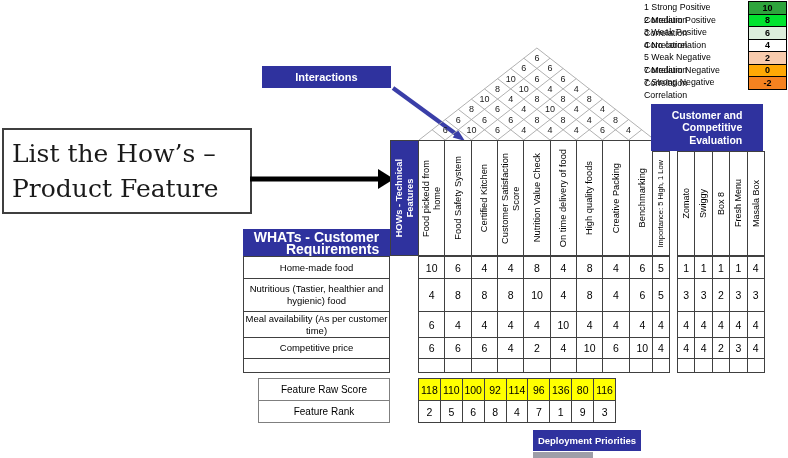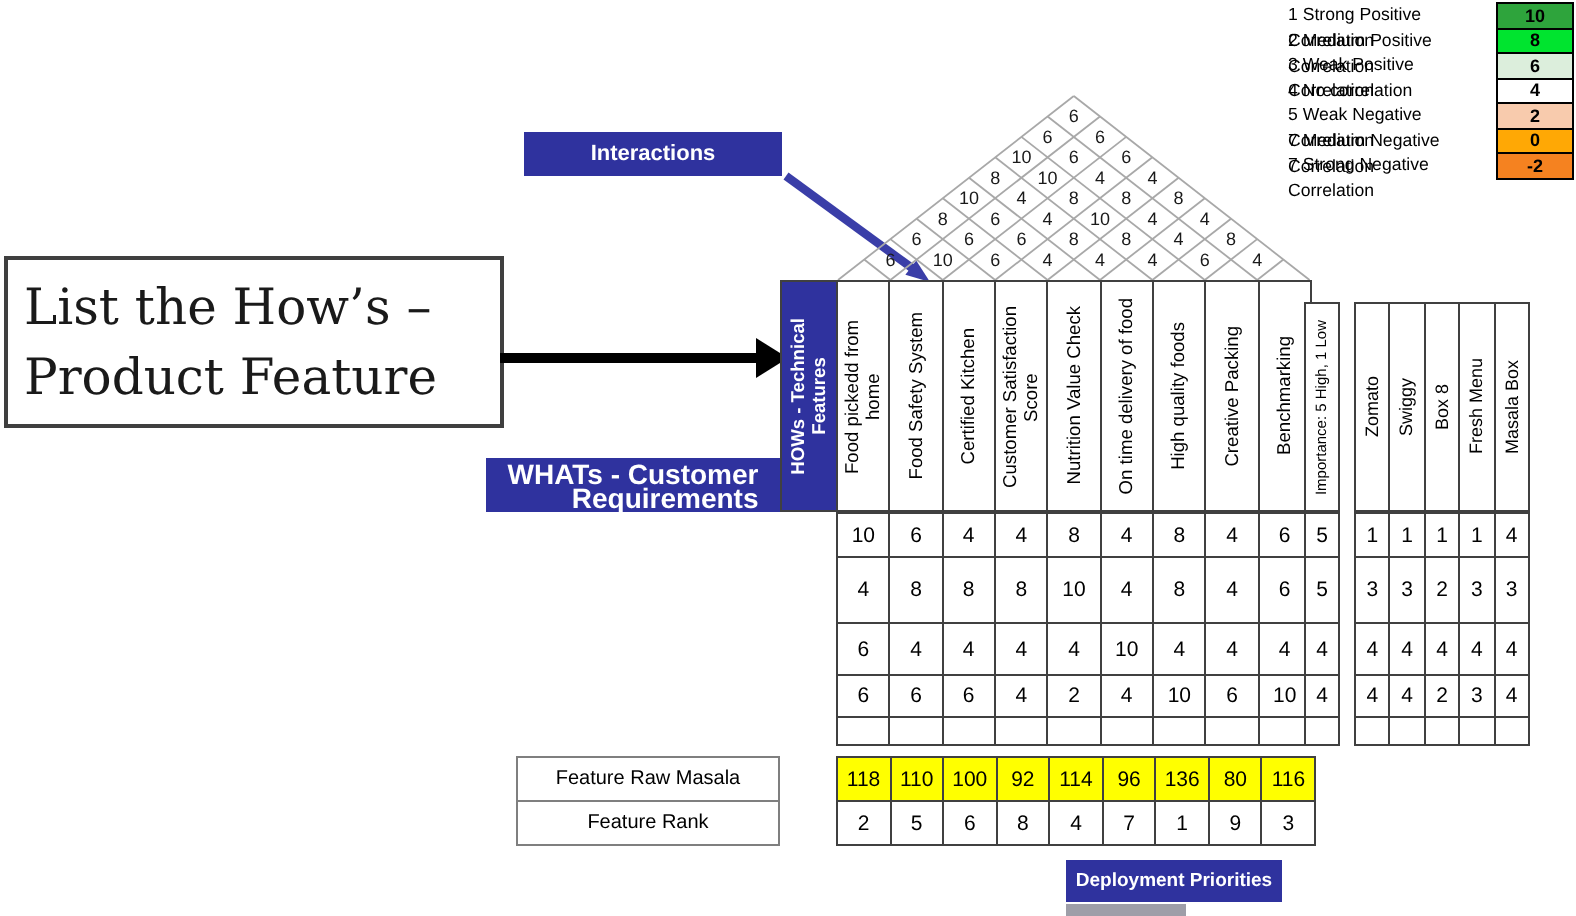--- a/index.html
+++ b/index.html
@@ -203,20 +203,23 @@
         <span class="vtext">High quality foods</span>
       </div>
       <div class="cell tech-cell">
         <span class="vtext">Creative Packing</span>
       </div>
       <div class="cell tech-cell">
         <span class="vtext">Benchmarking</span>
       </div>
     </div>
 
+  <div class="blue-box eval-header">Customer and
+Competitive
+Evaluation</div>
 
   <div class="grid" style="left:652px; top:151px; width:18px; height:105px;">
       <div class="cell imp-cell">
         <span class="vtext">Importance: 5 High, 1 Low</span>
       </div>
     </div>
 
   <div class="grid" style="left: 677px; top: 151px; width: 88px; height: 105px; grid-template-columns: repeat(5, 1fr);">
       <div class="cell comp-cell">
         <span class="vtext">Zomato</span>
@@ -231,20 +234,27 @@
         <span class="vtext">Fresh Menu</span>
       </div>
       <div class="cell comp-cell">
         <span class="vtext">Masala Box</span>
       </div>
     </div>
 
   <div class="blue-box whats-header">WHATs - Customer
 Requirements</div>
 
+  <div class="grid" style="left: 243px; top: 256px; width: 147px; grid-template-rows: 21px 32px 25px 20px 13px;">
+      <div class="cell whats-cell">Home-made food</div>
+      <div class="cell whats-cell">Nutritious (Tastier, healthier and hygienic) food</div>
+      <div class="cell whats-cell">Meal availability (As per customer time)</div>
+      <div class="cell whats-cell">Competitive price</div>
+      <div class="cell whats-cell"></div>
+    </div>
 
   <div class="grid" style="left: 418px; top: 256px; width: 238px; grid-template-columns: repeat(9, 1fr); grid-template-rows: 21px 32px 25px 20px 13px;">
       <div class="cell">10</div>
       <div class="cell">6</div>
       <div class="cell">4</div>
       <div class="cell">4</div>
       <div class="cell">8</div>
       <div class="cell">4</div>
       <div class="cell">8</div>
       <div class="cell">4</div>
@@ -317,25 +327,25 @@
       <div class="cell">3</div>
       <div class="cell">4</div>
       <div class="cell"></div>
       <div class="cell"></div>
       <div class="cell"></div>
       <div class="cell"></div>
       <div class="cell"></div>
     </div>
 
   <div class="grid gray-grid" style="left:258px; top:378px; width:132px; grid-template-rows:21px 21px;">
-    <div class="cell flabel">Feature Raw Masala</div>
+    <div class="cell flabel">Feature Raw Score</div>
     <div class="cell flabel">Feature Rank</div>
   </div>
 
-  <div class="grid" style="left: 418px; top: 378px; width: 240px; grid-template-rows: 21px 21px; grid-template-columns: repeat(9, 1fr);">
+  <div class="grid" style="left: 418px; top: 378px; width: 198px; grid-template-rows: 21px 21px; grid-template-columns: repeat(9, 1fr);">
       <div class="cell yellow">118</div>
       <div class="cell yellow">110</div>
       <div class="cell yellow">100</div>
       <div class="cell yellow">92</div>
       <div class="cell yellow">114</div>
       <div class="cell yellow">96</div>
       <div class="cell yellow">136</div>
       <div class="cell yellow">80</div>
       <div class="cell yellow">116</div>
       <div class="cell">2</div>

